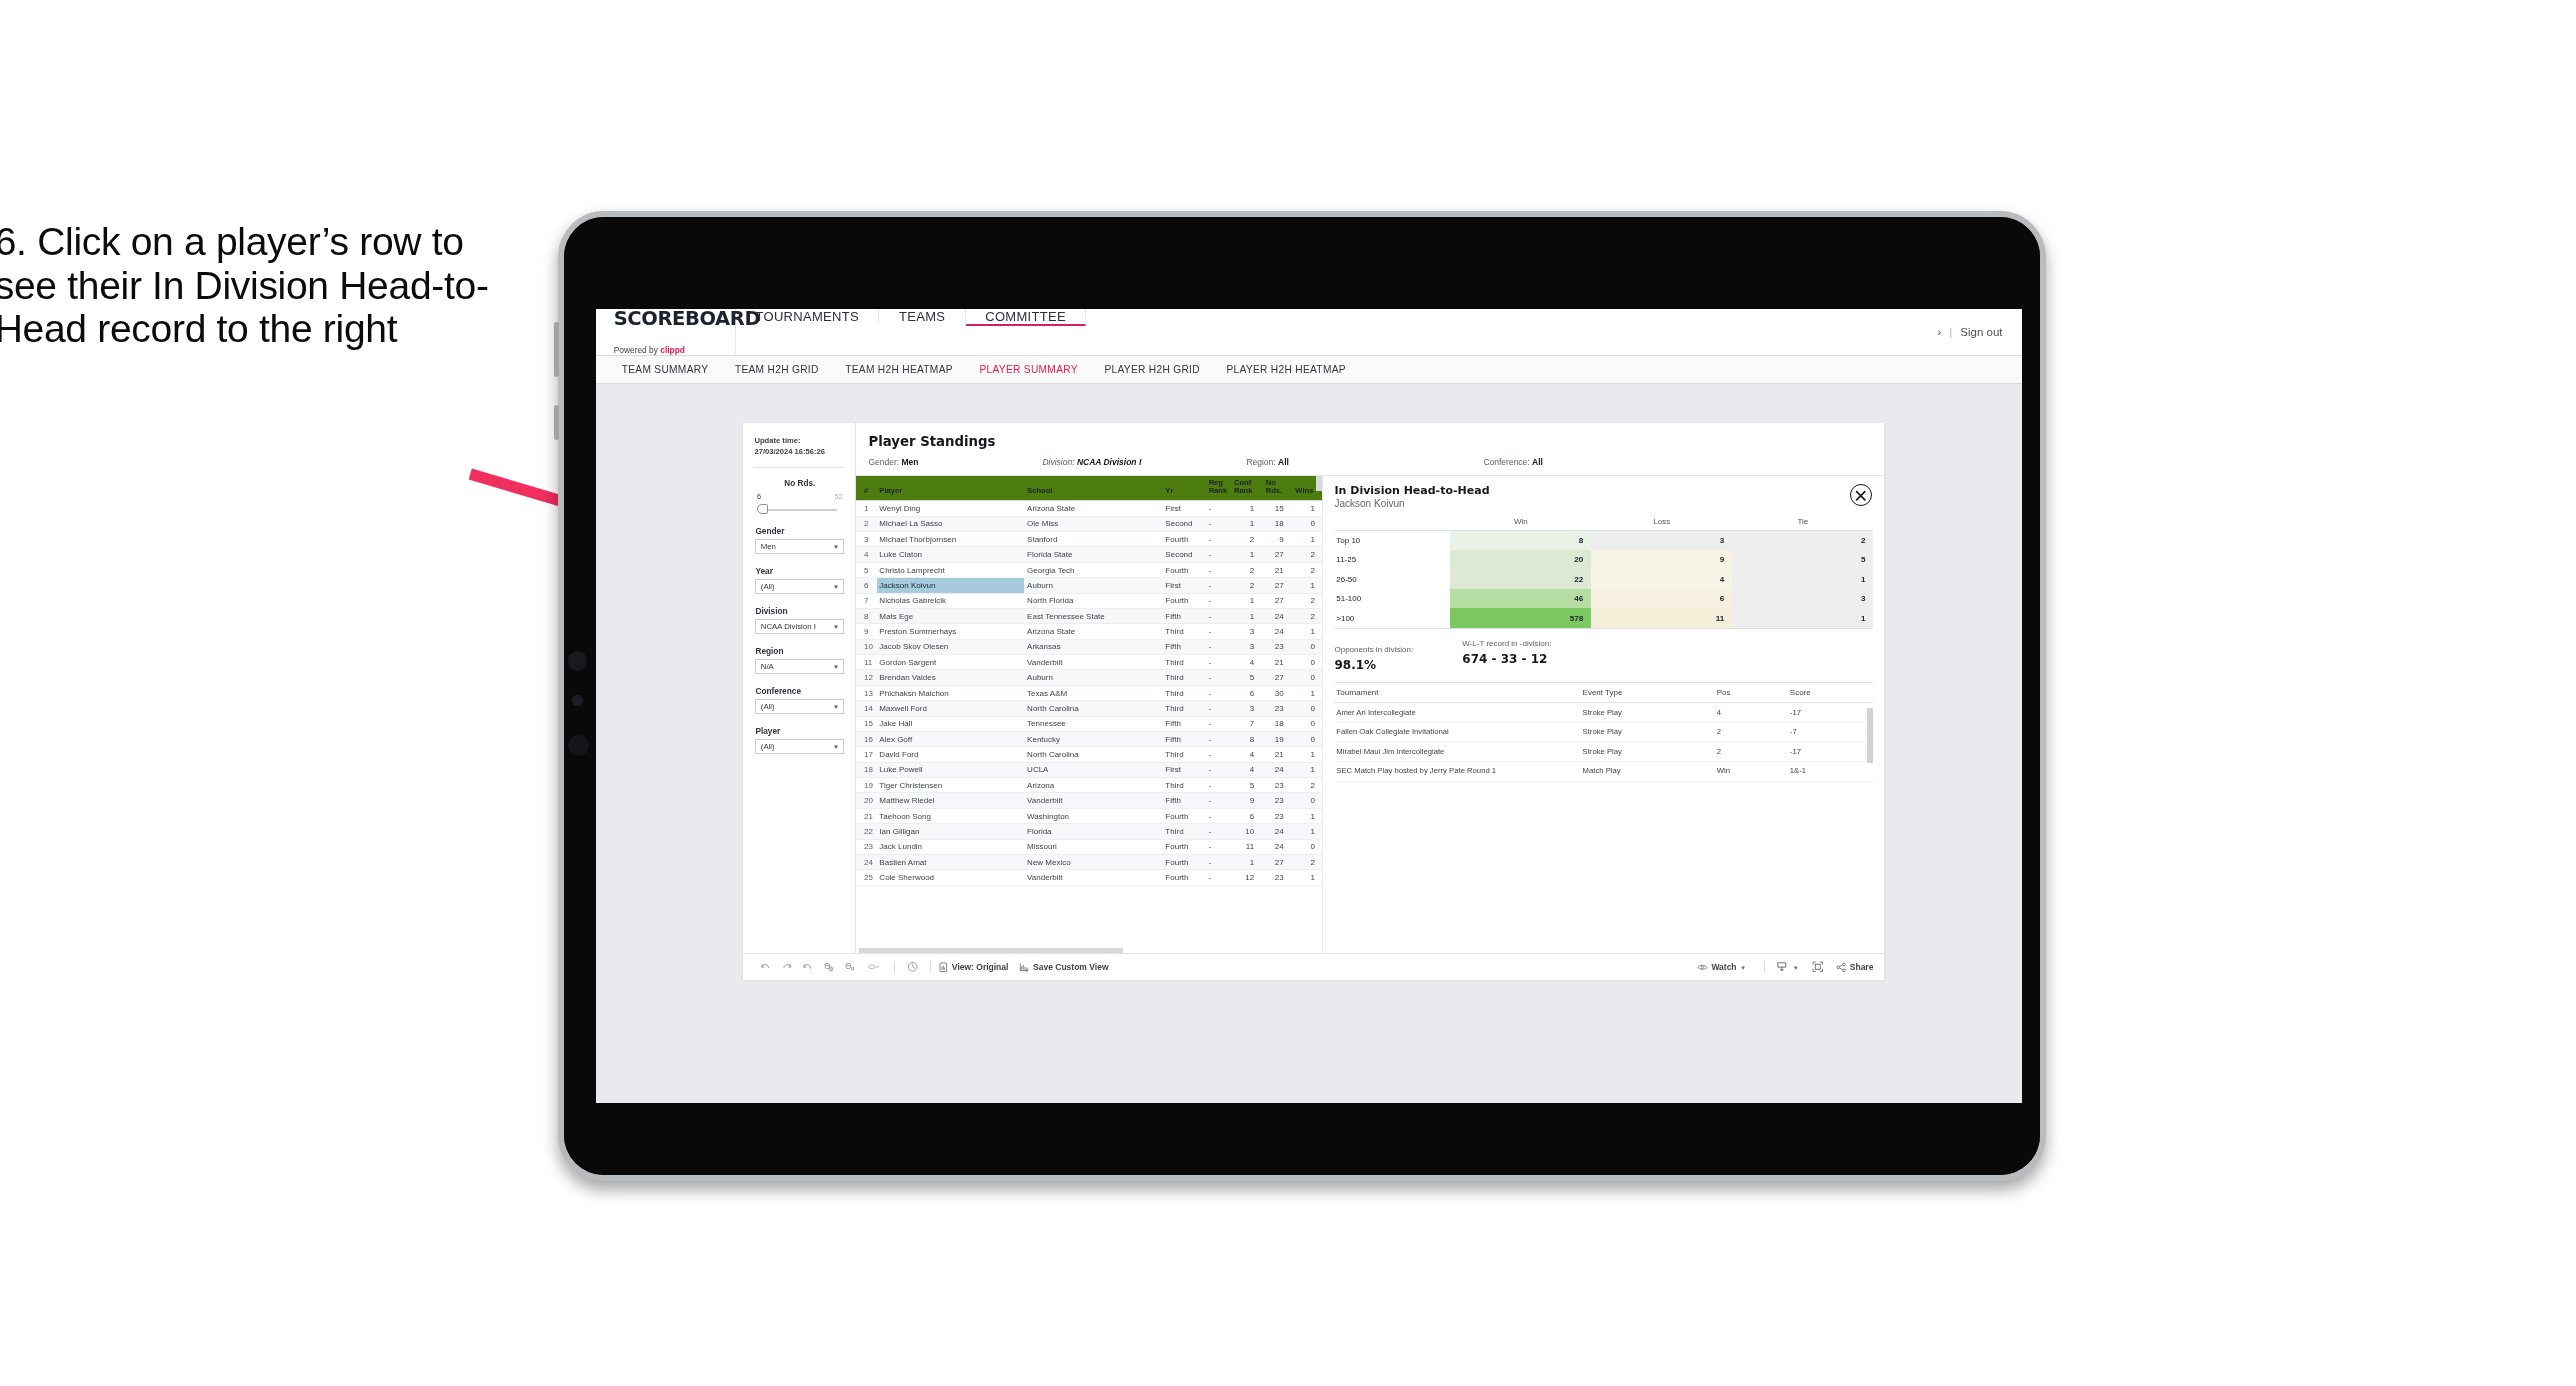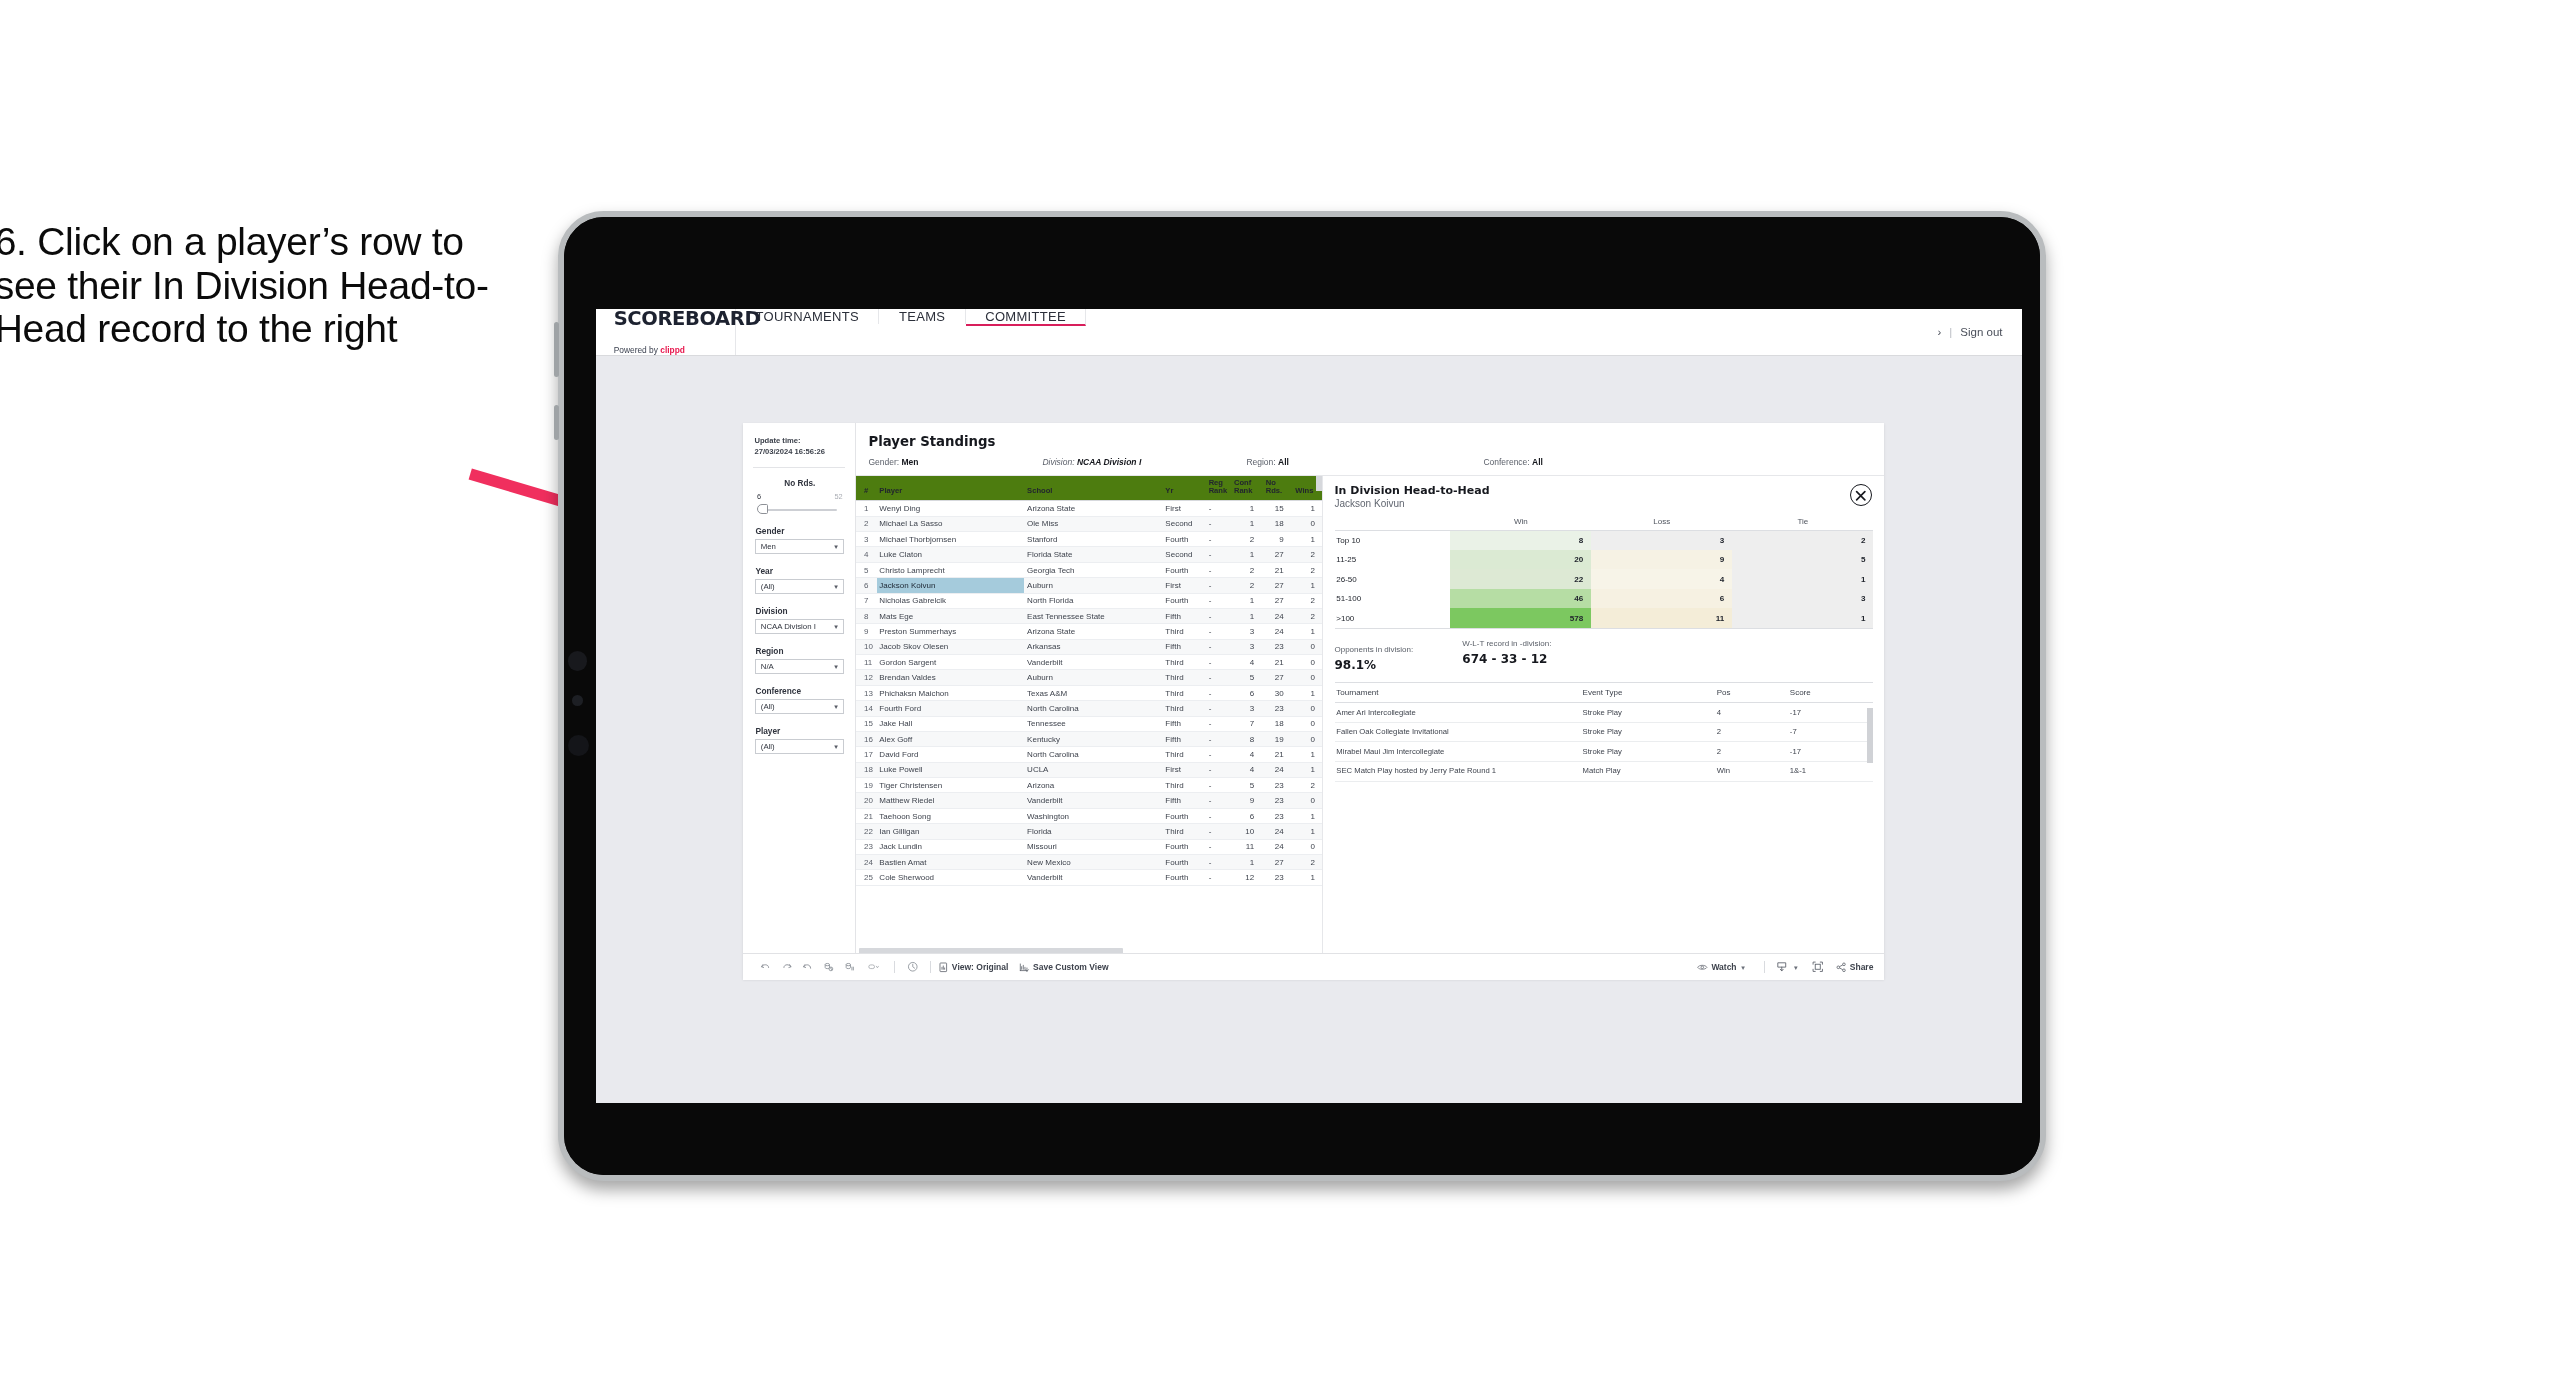--- a/index.html
+++ b/index.html
@@ -253,20 +253,28 @@
             <div class="nav-link">TEAMS</div>
             <div class="nav-link active">COMMITTEE</div>
           </div>
           <div class="nav-right">
             <span>›</span>
             <span class="sep">|</span>
             <span>Sign out</span>
           </div>
         </div>
 
+        <div class="subtabs">
+          <div class="subtab">TEAM SUMMARY</div>
+          <div class="subtab">TEAM H2H GRID</div>
+          <div class="subtab">TEAM H2H HEATMAP</div>
+          <div class="subtab active">PLAYER SUMMARY</div>
+          <div class="subtab">PLAYER H2H GRID</div>
+          <div class="subtab">PLAYER H2H HEATMAP</div>
+        </div>
 
         <div class="workbook">
           <div class="wb-body">
 
             <div class="filters">
               <div class="update-time">
                 <div>Update time:</div>
                 <div>27/03/2024 16:56:26</div>
               </div>
               <div class="filters-divider"></div>
@@ -479,21 +487,21 @@
                             <td class="c-player">Phichaksn Maichon</td>
                             <td class="c-school">Texas A&amp;M</td>
                             <td class="c-yr">Third</td>
                             <td class="c-reg">-</td>
                             <td class="c-conf">6</td>
                             <td class="c-rds">30</td>
                             <td class="c-wins">1</td>
                           </tr>
                           <tr class="alt">
                             <td class="c-num">14</td>
-                            <td class="c-player">Fourth Ford</td>
+                            <td class="c-player">Maxwell Ford</td>
                             <td class="c-school">North Carolina</td>
                             <td class="c-yr">Third</td>
                             <td class="c-reg">-</td>
                             <td class="c-conf">3</td>
                             <td class="c-rds">23</td>
                             <td class="c-wins">0</td>
                           </tr>
                           <tr>
                             <td class="c-num">15</td>
                             <td class="c-player">Jake Hall</td>

